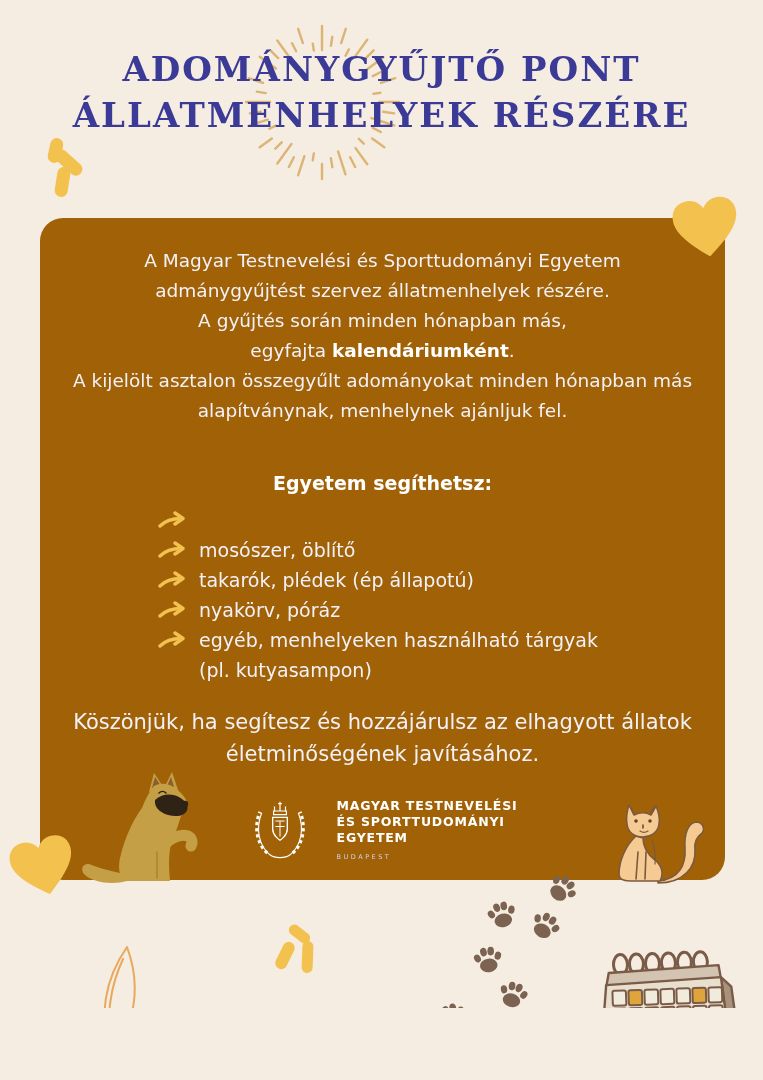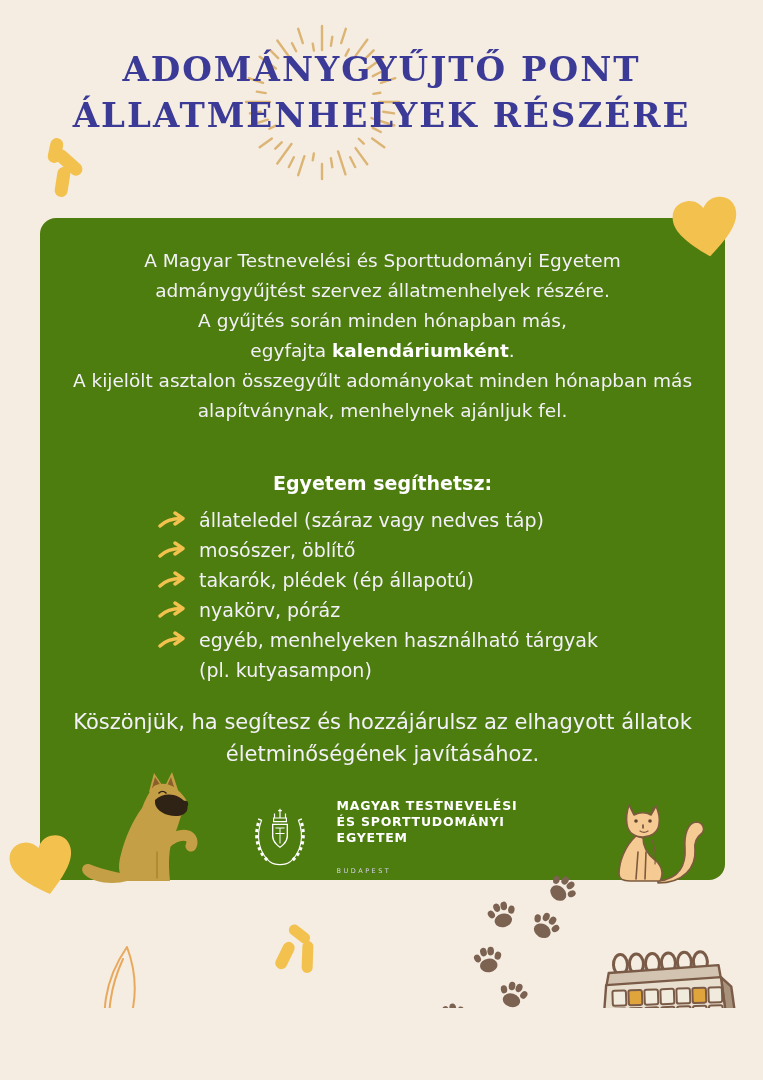--- a/index.html
+++ b/index.html
@@ -19,41 +19,41 @@
   
   .dash{position:absolute;background:#f2c14e;border-radius:10px;z-index:3;}
   .d1{left:49px;top:138px;width:13px;height:25px;transform:rotate(12deg);}
   .d2{left:62px;top:146px;width:13px;height:33px;transform:rotate(-48deg);}
   .d3{left:56px;top:167px;width:13px;height:30px;transform:rotate(9deg);}
   .d4{left:294px;top:922px;width:11px;height:24px;transform:rotate(-52deg);}
   .d5{left:279px;top:941px;width:12px;height:29px;transform:rotate(26deg);}
   .d6{left:302px;top:941px;width:11px;height:32px;transform:rotate(2deg);}
 
   
-  .card{position:absolute;left:40px;top:218px;width:685px;height:662px;background:#4d7c0f;
-        border-radius:16px;color:#f3f1f8;z-index:2;}
+  .card{position:absolute;left:40px;top:218px;width:685px;height:662px;background:#a16207;
+        border-radius:23px;color:#f3f1f8;z-index:2;}
   .intro{position:absolute;top:28px;left:0;width:100%;text-align:center;
          font-size:18.5px;line-height:30px;}
   .line{display:block;}
   .bold{font-weight:bold;color:#ffffff;}
   .list-heading{position:absolute;top:254px;left:0;width:100%;text-align:center;
                 font-size:19px;font-weight:bold;color:#fff;}
   .help-list{position:absolute;top:287px;left:118px;margin:0;padding:0;list-style:none;
              font-size:19px;}
   .help-item{display:flex;align-items:center;gap:11px;height:30px;}
   .help-item.cont{padding-left:41px;}
   .arrow{display:inline-flex;width:30px;height:18px;flex:0 0 30px;}
   .arrow path{fill:none;stroke:#f2c14e;stroke-width:3.4;stroke-linecap:round;stroke-linejoin:round;}
   .closing{position:absolute;top:488px;left:0;width:100%;text-align:center;
            font-size:21px;line-height:32px;}
   .logo-row{position:absolute;top:580px;left:0;width:100%;display:flex;
             justify-content:center;align-items:center;gap:25px;}
   .crest{width:64px;height:64px;}
   .logo-text{color:#fff;font-size:12.5px;font-weight:bold;letter-spacing:.8px;line-height:16px;}
-  .logo-city{font-size:6.5px;font-weight:normal;letter-spacing:2.5px;color:#d6d1ea;margin-top:17px;}
+  .logo-city{font-size:6.5px;font-weight:normal;letter-spacing:2.5px;color:#d6d1ea;margin-top:3px;}
 
   
   .heart{position:absolute;z-index:4;}
   .heart path{fill:#f2c14e;}
   .heart-tr{left:668px;top:192px;width:76px;height:70px;transform:rotate(-8deg);}
   .heart-bl{left:6px;top:832px;width:74px;height:68px;transform:rotate(-14deg);}
   .dog{position:absolute;left:75px;top:750px;width:140px;height:150px;z-index:5;}
   .cat{position:absolute;left:600px;top:790px;width:120px;height:125px;z-index:5;}
   .paw{position:absolute;width:34px;height:34px;z-index:3;}
   .leaves{position:absolute;left:70px;top:935px;width:230px;height:150px;z-index:3;}
@@ -133,21 +133,20 @@
     <div class="list-heading">Egyetem segíthetsz:</div>
 
     <ul class="help-list">
       <li class="help-item">
         <span class="arrow">
             <svg viewBox="0 0 30 18">
               <path d="M2,15 C8,9 14,7.5 23,7.5"></path>
               <path d="M17,2 L25,7.5 L17,13"></path>
             </svg>
           </span>
-        <span class="li-text">állateledel (száraz vagy nedves táp)</span>
       </li>
       <li class="help-item">
         <span class="arrow">
             <svg viewBox="0 0 30 18">
               <path d="M2,15 C8,9 14,7.5 23,7.5"></path>
               <path d="M17,2 L25,7.5 L17,13"></path>
             </svg>
           </span>
         <span class="li-text">mosószer, öblítő</span>
       </li>

